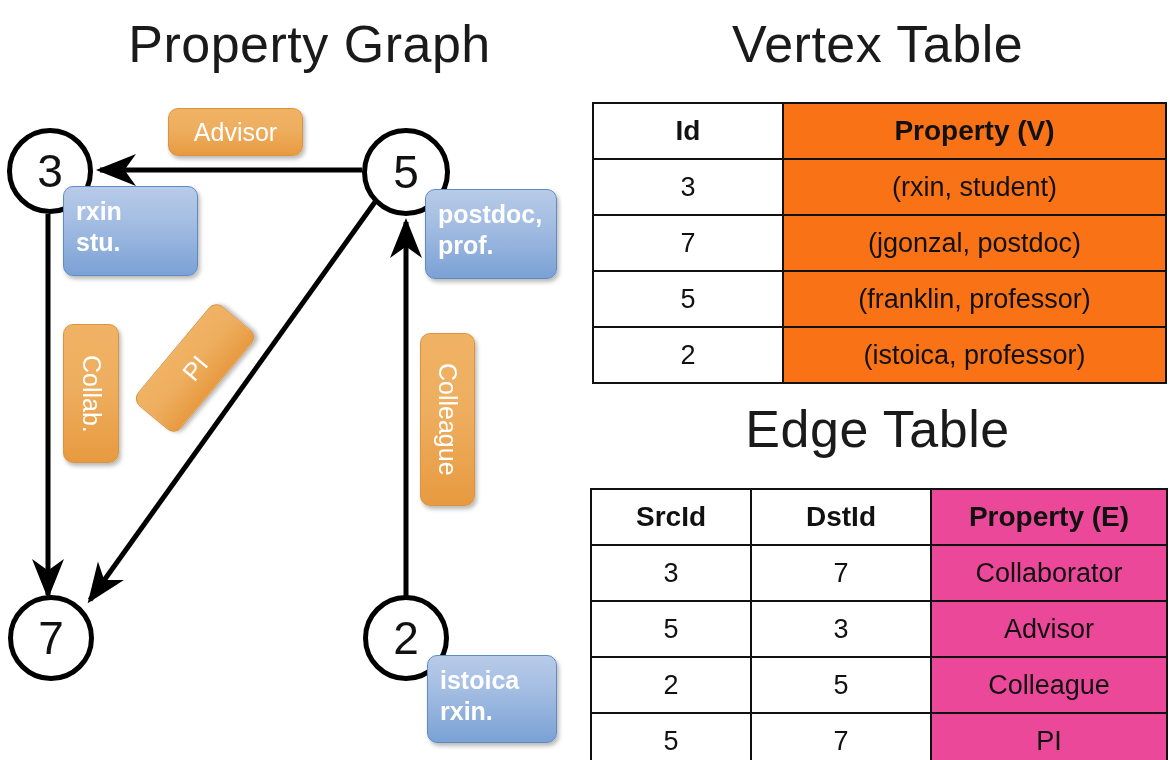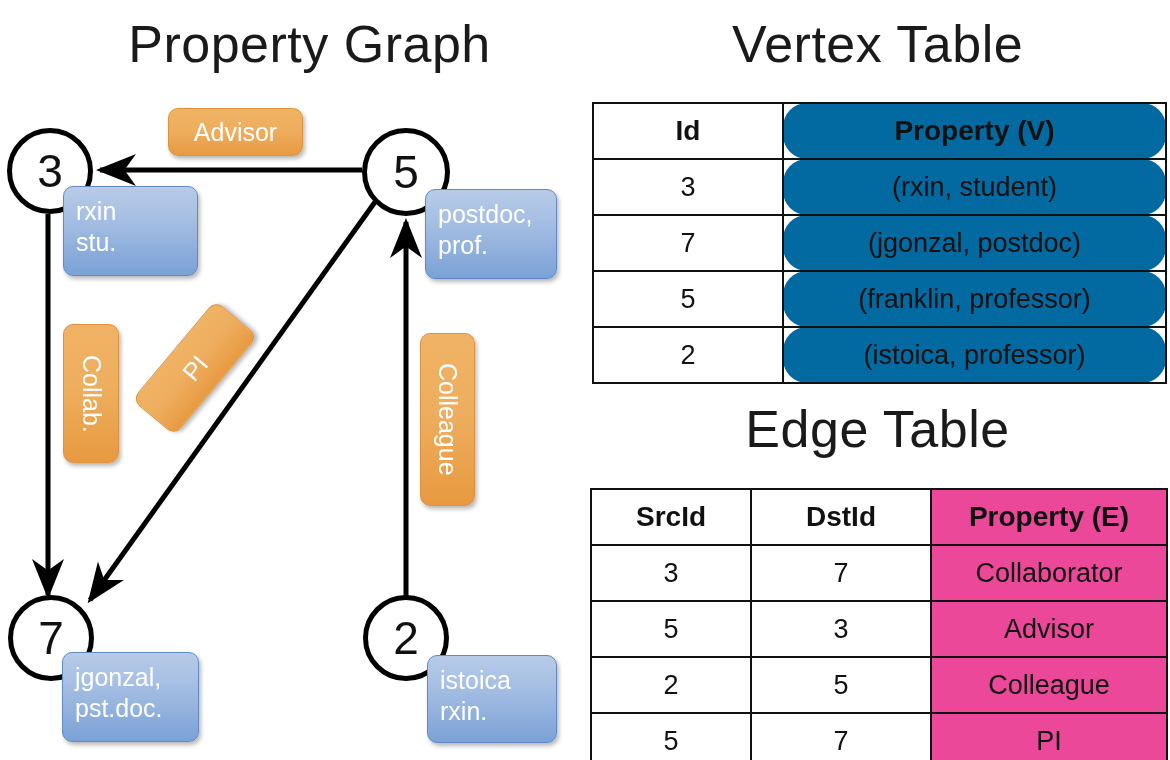--- a/index.html
+++ b/index.html
@@ -62,21 +62,21 @@
 
   
   .prop-box {
     position: absolute;
     border-radius: 10px;
     background: linear-gradient(to bottom, #b8cbe8 0%, #a3bde2 40%, #7ba1d6 100%);
     border: 1px solid #5f8ac4;
     box-shadow: 2px 3px 4px rgba(0,0,0,0.28);
     color: #ffffff;
     font-family: "Liberation Sans", sans-serif;
-    font-weight: 400;
+    font-weight: 700;
     font-size: 25px;
     line-height: 1.25;
     padding: 9px 0 0 12px;
     box-sizing: border-box;
     z-index: 4;
     white-space: pre-line;
   }
 
   
   .edge-label {
@@ -116,21 +116,21 @@
     height: 54px;
     vertical-align: middle;
   }
   .data-table th {
     font-weight: bold;
     font-size: 28px;
   }
 
   #vertex-table { left: 592px; top: 102px; width: 575px; }
   #vertex-table .col-id   { width: 188px; background: #ffffff; }
-  #vertex-table .col-prop { background: #0369a1; border-radius: 24px; }
+  #vertex-table .col-prop { background: #f97316; }
 
   #edge-table { left: 590px; top: 488px; width: 578px; }
   #edge-table .col-src  { width: 158px; background: #ffffff; margin-left: 37px; }
   #edge-table .col-dst  { width: 178px; background: #ffffff; margin-top: 28px; }
   #edge-table .col-prop { background: #ec4899; }
 </style>
 </head>
 <body>
 
 <div class="title" id="title-property-graph">Property Graph</div>
@@ -165,22 +165,20 @@
     <span>7</span>
   </div>
   <div class="node-circle" style="left:363px; top:595px; width:86px; height:86px;">
     <span>2</span>
   </div>
 
   <div class="prop-box" style="left:63px; top:186px; width:135px; height:90px;">rxin
 stu.</div>
   <div class="prop-box" style="left:425px; top:189px; width:132px; height:90px;">postdoc,
 prof.</div>
-  <div class="prop-box" style="left:62px; top:652px; width:137px; height:90px;">jgonzal,
-pst.doc.</div>
   <div class="prop-box" style="left:427px; top:655px; width:130px; height:88px;">istoica
 rxin.</div>
 
   <div class="edge-label" style="left:168px; top:108px; width:135px; height:48px;">Advisor</div>
 
   <div class="edge-label rot90" style="left:63px; top:324px; width:56px; height:139px;">Collab.</div>
 
   <div class="edge-label rot-diag" style="left:130px; top:340px; width:130px; height:56px;">PI</div>
 
   <div class="edge-label rot90" style="left:420px; top:333px; width:55px; height:173px;">Colleague</div>

